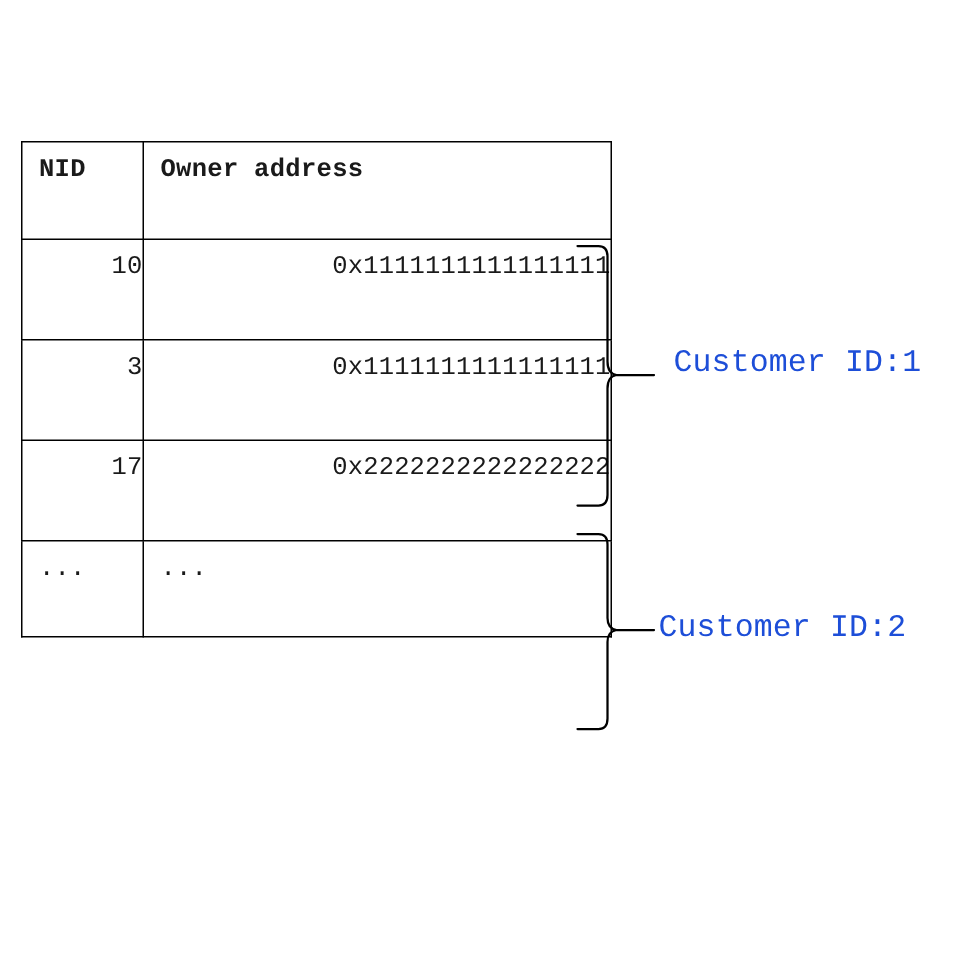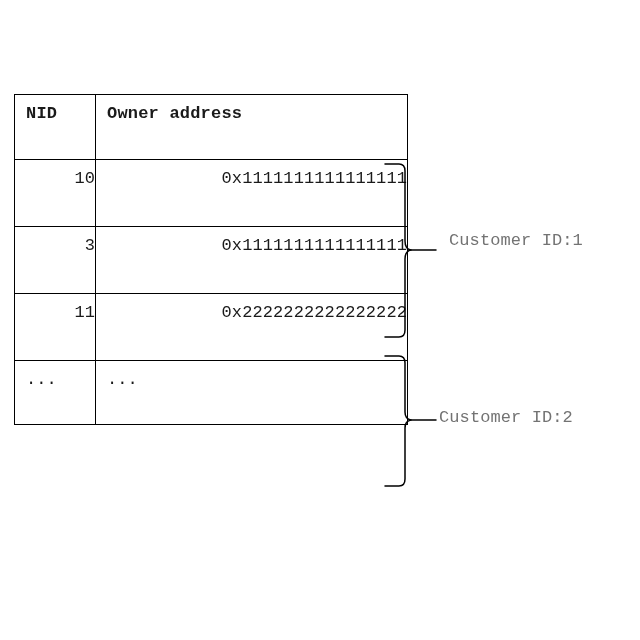--- a/index.html
+++ b/index.html
@@ -71,22 +71,22 @@
   .brace-svg {
     position: absolute;
     left: 0;
     top: 0;
     width: 640px;
     height: 640px;
     pointer-events: none;
   }
   .group-label {
     position: absolute;
-    font-size: 17px;
-    color: #737373;
+    font-size: 21px;
+    color: #1d4ed8;
     white-space: nowrap;
     letter-spacing: 0.1px;
   }
   #label-1 { left: 449px; top: 231px; }
   #label-2 { left: 439px; top: 408px; }
 </style>
 </head>
 <body>
 
 <div id="canvas">
@@ -101,21 +101,21 @@
     <tbody>
       <tr class="row-body">
         <td class="col-nid">10</td>
         <td class="col-addr addr">0x1111111111111111</td>
       </tr>
       <tr class="row-body">
         <td class="col-nid">3</td>
         <td class="col-addr addr">0x1111111111111111</td>
       </tr>
       <tr class="row-body">
-        <td class="col-nid">11</td>
+        <td class="col-nid">17</td>
         <td class="col-addr addr">0x2222222222222222</td>
       </tr>
       <tr class="row-last">
         <td class="col-nid dots">...</td>
         <td class="col-addr dots">...</td>
       </tr>
     </tbody>
   </table>
 
   <svg class="brace-svg" viewBox="0 0 640 640">

